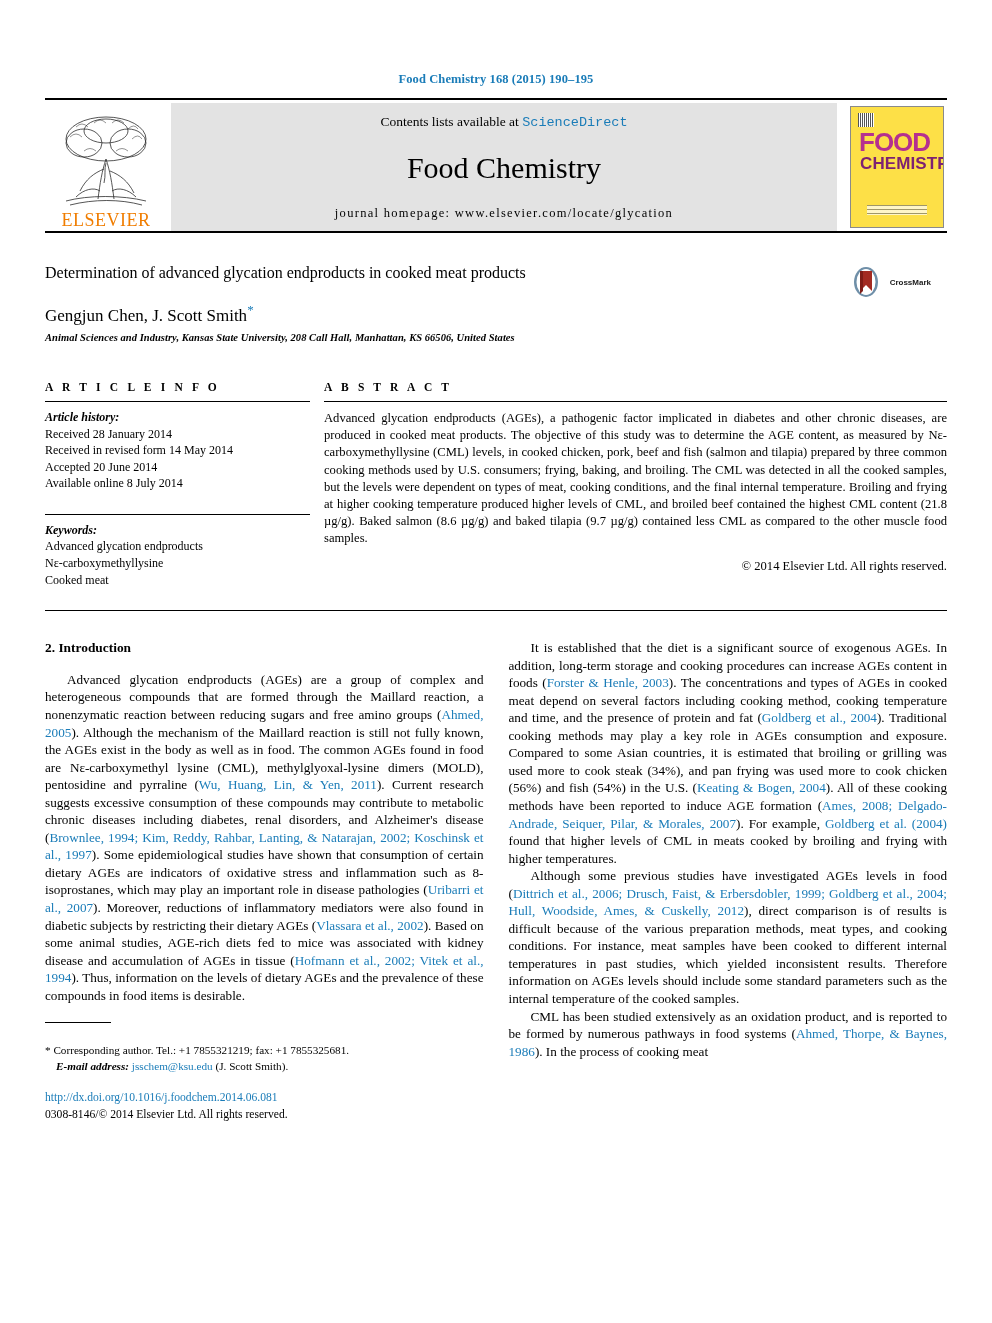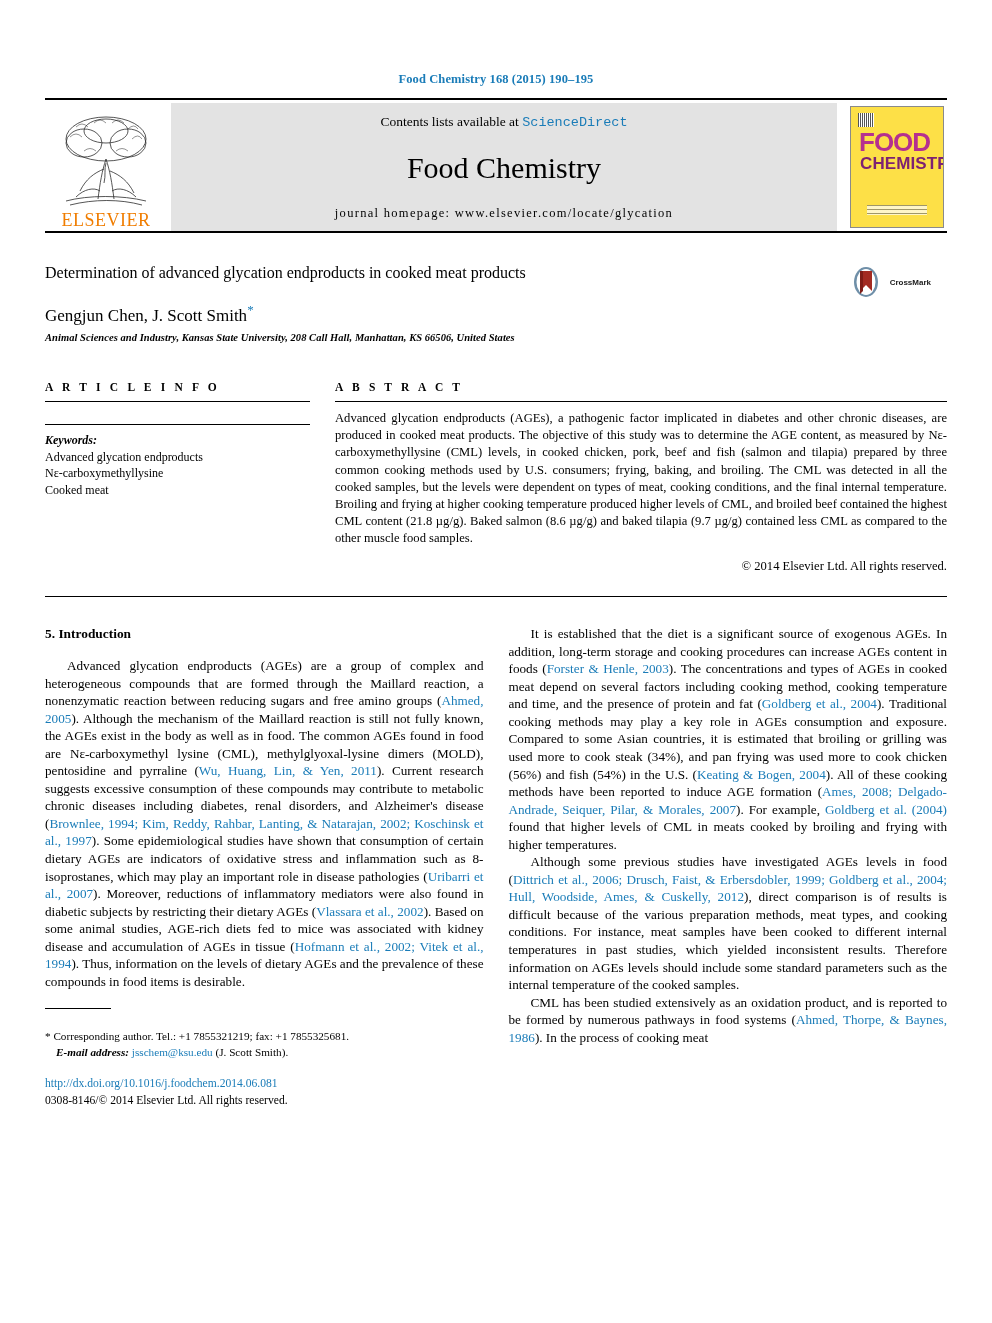--- a/index.html
+++ b/index.html
@@ -142,21 +142,21 @@
   }
   .crossmark .cm-label {
     font-family:"Liberation Sans", sans-serif;
     font-size:8px; font-weight:bold; color:#1a1a1a;
   }
 
   
   .infoabs {
     margin: 38px 45px 8px 45px;
     display: flex;
-    gap: 25px;
+    gap: 14px;
     justify-content: flex-end;
   }
   .col-info { flex: 0 0 265px; }
   .col-abs  { flex: 1 1 auto; }
   .sec-head {
     font-size: 11.5px;
     font-weight: bold;
     letter-spacing: 3.2px;
     font-family: "Liberation Serif", serif;
   }
@@ -282,20 +282,27 @@
       <span>Gengjun Chen, J. Scott Smith</span><span class="star">*</span>
     </div>
     <div class="affil">Animal Sciences and Industry, Kansas State University, 208 Call Hall, Manhattan, KS 66506, United States</div>
   </div>
 
   <div class="infoabs">
 
     <div class="col-info">
       <div class="sec-head">A R T I C L E   I N F O</div>
       <div class="hr-thin"></div>
+      <div class="info-group">
+        <div class="ital">Article history:</div>
+        <div>Received 28 January 2014</div>
+        <div>Received in revised form 14 May 2014</div>
+        <div>Accepted 20 June 2014</div>
+        <div>Available online 8 July 2014</div>
+      </div>
       <div class="hr-thin" style="margin-top:22px"></div>
       <div class="info-group">
         <div class="ital">Keywords:</div>
         <div>Advanced glycation endproducts</div>
         <div>Nε-carboxymethyllysine</div>
         <div>Cooked meat</div>
       </div>
     </div>
 
     <div class="col-abs">
@@ -305,21 +312,21 @@
       <div class="abs-copy">© 2014 Elsevier Ltd. All rights reserved.</div>
     </div>
 
   </div>
 
   <div class="infoabs-rule-bottom"></div>
 
   <div class="body">
 
     <div class="bcol">
-      <h2 class="secnum">5. Introduction</h2>
+      <h2 class="secnum">2. Introduction</h2>
       <p class="par"><span>Advanced glycation endproducts (AGEs) are a group of complex and heterogeneous compounds that are formed through the Maillard reaction, a nonenzymatic reaction between reducing sugars and free amino groups (</span><span class="ref">Ahmed, 2005</span><span>). Although the mechanism of the Maillard reaction is still not fully known, the AGEs exist in the body as well as in food. The common AGEs found in food are Nε-carboxymethyl lysine (CML), methylglyoxal-lysine dimers (MOLD), pentosidine and pyrraline (</span><span class="ref">Wu, Huang, Lin, &amp; Yen, 2011</span><span>). Current research suggests excessive consumption of these compounds may contribute to metabolic chronic diseases including diabetes, renal disorders, and Alzheimer's disease (</span><span class="ref">Brownlee, 1994; Kim, Reddy, Rahbar, Lanting, &amp; Natarajan, 2002; Koschinsk et al., 1997</span><span>). Some epidemiological studies have shown that consumption of certain dietary AGEs are indicators of oxidative stress and inflammation such as 8-isoprostanes, which may play an important role in disease pathologies (</span><span class="ref">Uribarri et al., 2007</span><span>). Moreover, reductions of inflammatory mediators were also found in diabetic subjects by restricting their dietary AGEs (</span><span class="ref">Vlassara et al., 2002</span><span>). Based on some animal studies, AGE-rich diets fed to mice was associated with kidney disease and accumulation of AGEs in tissue (</span><span class="ref">Hofmann et al., 2002; Vitek et al., 1994</span><span>). Thus, information on the levels of dietary AGEs and the prevalence of these compounds in food items is desirable.</span></p>
 
       <div class="footsep"></div>
       <div class="footnote">
         <div class="fn-line">
           <span>*</span>
           <span>Corresponding author. Tel.: +1 7855321219; fax: +1 7855325681.</span>
         </div>
         <div class="fn-line" style="padding-left:22px">
           <span class="ital">E-mail address:</span>

